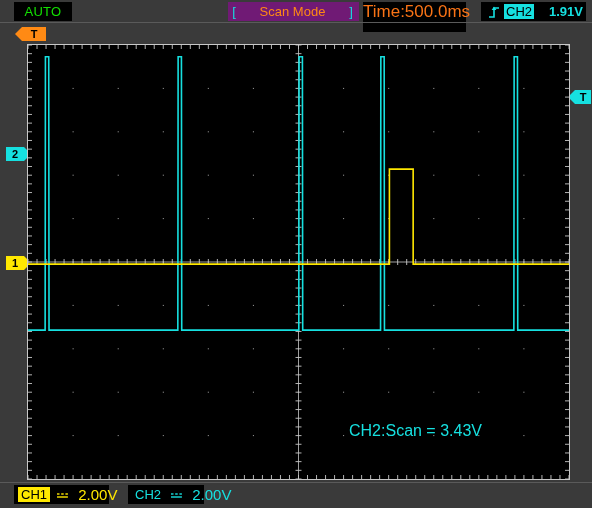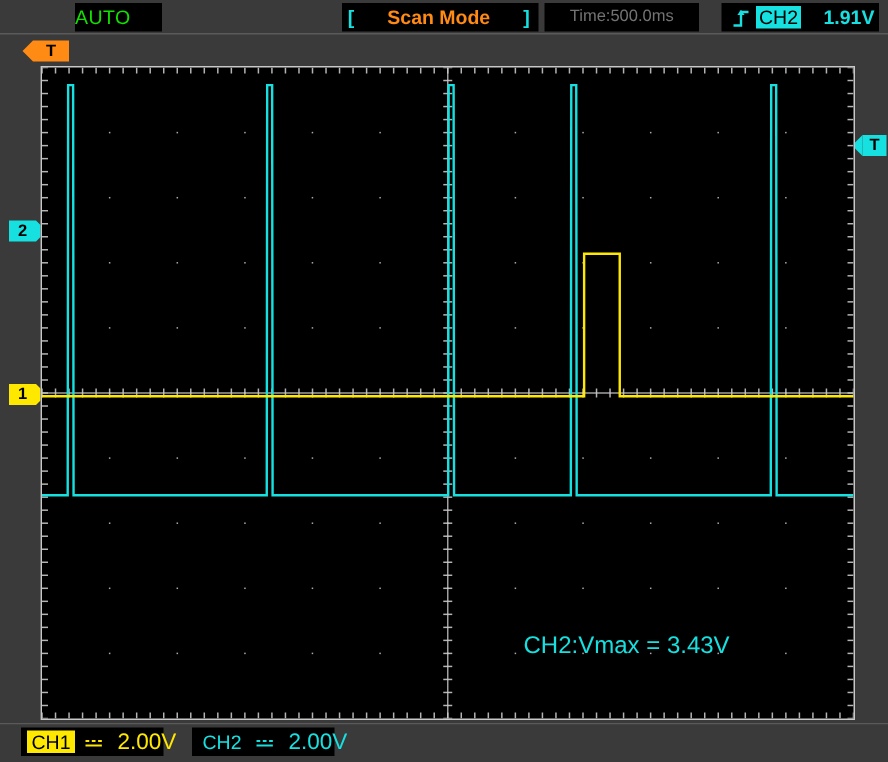--- a/index.html
+++ b/index.html
@@ -36,54 +36,53 @@
   }
 
   .run-state {
     position: absolute;
     left: 14px; top: 2px;
     width: 58px; height: 19px;
     background: #000;
     color: #12e000;
     font-size: 13px;
     line-height: 19px;
+    text-align: center;
     letter-spacing: 0.3px;
-    margin-left: 36px;
   }
 
   .mode-box {
     position: absolute;
     left: 228px; top: 2px;
     width: 131px; height: 19px;
-    background: #000000;
+    background: #701a75;
     line-height: 19px;
     font-size: 13px;
     white-space: nowrap;
-    font-weight: bold;
   }
   .mode-box .brk {
     color: #16e0e0;
     display: inline-block;
     width: 12px;
     text-align: center;
   }
   .mode-box .mode-label {
     color: #ff8a14;
     display: inline-block;
     width: 105px;
     text-align: center;
   }
 
   .time-box {
     position: absolute;
     left: 363px; top: 2px;
-    width: 103px; height: 19px;
+    width: 103px; height: 30px;
     background: #000;
-    color: #737373;
-    font-size: 11px;
+    color: #f97316;
+    font-size: 17px;
     line-height: 19px;
     text-align: center;
   }
 
   .trig-box {
     position: absolute;
     left: 481px; top: 2px;
     width: 105px; height: 19px;
     background: #000;
     line-height: 19px;
@@ -228,21 +227,21 @@
   .ch-box {
     position: absolute;
     top: 2px;
     height: 19px;
     background: #000;
     line-height: 19px;
     font-size: 13px;
     white-space: nowrap;
   }
   .ch1-box { left: 14px; width: 95px; }
-  .ch2-box { left: 128px; width: 95px; }
+  .ch2-box { left: 128px; width: 76px; }
 
   .ch-tag {
     display: inline-block;
     height: 15px;
     line-height: 15px;
     font-size: 13px;
     padding: 0 3px;
     margin: 2px 0 0 4px;
     vertical-align: top;
   }
@@ -743,21 +742,21 @@
           <line x1="0" y1="434" x2="4" y2="434" stroke="#c8c8c8" stroke-width="1" opacity="0.9"></line>
           <line x1="537" y1="434" x2="541" y2="434" stroke="#c8c8c8" stroke-width="1" opacity="0.9"></line>
         </g>
       <g id="wave-layer">
           <polyline points="0.00,285.14 17.13,285.14 17.43,11.72 20.74,11.72 21.04,285.14 149.83,285.14 150.13,11.72 153.43,11.72 153.73,285.14 270.80,285.14 271.10,11.72 274.41,11.72 274.71,285.14 352.55,285.14 352.85,11.72 356.16,11.72 356.46,285.14 485.85,285.14 486.15,11.72 489.45,11.72 489.76,285.14 541.00,285.14" fill="none" stroke="#16e0e0" stroke-width="1.6" stroke-linejoin="miter" stroke-linecap="butt"></polyline>
           <polyline points="0.00,219.17 361.42,219.17 361.42,124.12 385.16,124.12 385.16,219.17 541.00,219.17" fill="none" stroke="#ffe800" stroke-width="1.6" stroke-linejoin="miter" stroke-linecap="butt"></polyline>
         </g>
     </svg>
   </div>
 
-  <div class="meas meas-vmax">CH2:Vmax = 3.43V</div>
+  <div class="meas meas-vmax">CH2:Scan = 3.43V</div>
 
   <div class="botbar-sep"></div>
   <div class="botbar">
 
     <div class="ch-box ch1-box">
       <span class="ch-tag ch1-tag">CH1</span>
       <span class="coupling-icon">
         <svg width="14" height="15" viewBox="0 0 14 15">
           <g stroke="#ffe800" stroke-width="1.4">
             <line x1="1" y1="7" x2="3.5" y2="7"></line>

